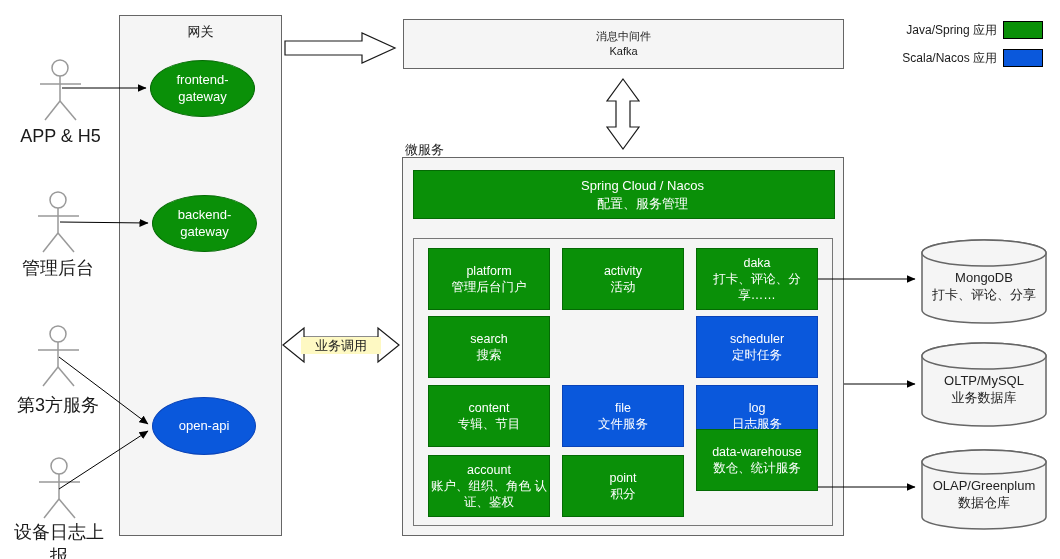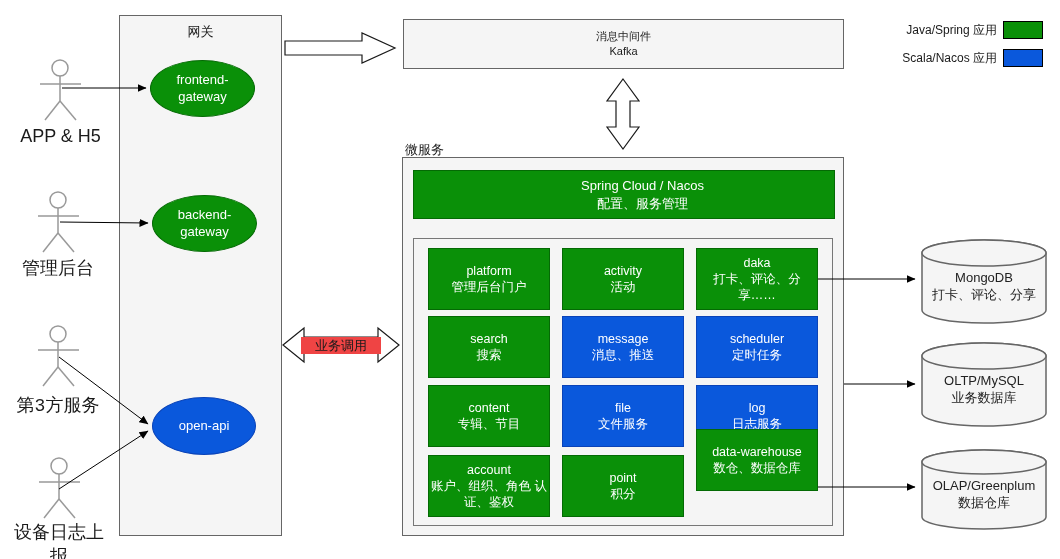--- a/index.html
+++ b/index.html
@@ -21,21 +21,21 @@
        color:#fff;font-size:12.5px;line-height:1.3;text-align:center;padding:2px;}
   .header-bar{display:flex;flex-direction:column;align-items:center;justify-content:center;
               color:#fff;font-size:13px;line-height:1.35;text-align:center;padding-left:37px;}
   .centered2{display:flex;flex-direction:column;align-items:center;justify-content:center;
              font-size:11px;line-height:1.35;text-align:center;}
   .dbtext{display:flex;flex-direction:column;align-items:center;justify-content:center;
           font-size:13px;line-height:1.3;text-align:center;color:#222;padding-top:10px;}
   .actor-label{font-size:18px;text-align:center;}
   .legend-label{font-size:12px;line-height:18px;text-align:right;}
   .legend-swatch{border:1px solid #000;}
-  .bizcall{background:#ef4444;font-size:13px;line-height:17px;text-align:center;}
+  .bizcall{background:#fef9c3;font-size:13px;line-height:17px;text-align:center;}
   svg{display:block;}
   .overlay{position:absolute;left:0;top:0;z-index:10;pointer-events:none;}
 </style>
 </head>
 <body>
 
 <div class="canvas">
 
   <div class="abs graybox" style="left:119px;top:15px;width:163px;height:521px;"></div>
   <div class="abs boxtitle" style="left:119px;top:23px;width:163px;">网关</div>
@@ -66,24 +66,20 @@
     <div>活动</div>
   </div>
   <div class="abs svc green" style="left:696px;top:248px;width:122px;height:62px;">
     <div>daka</div>
     <div>打卡、评论、分享……</div>
   </div>
   <div class="abs svc green" style="left:428px;top:316px;width:122px;height:62px;">
     <div>search</div>
     <div>搜索</div>
   </div>
-  <div class="abs svc blue" style="left:562px;top:316px;width:122px;height:62px;">
-    <div>message</div>
-    <div>消息、推送</div>
-  </div>
   <div class="abs svc blue" style="left:696px;top:316px;width:122px;height:62px;">
     <div>scheduler</div>
     <div>定时任务</div>
   </div>
   <div class="abs svc green" style="left:428px;top:385px;width:122px;height:62px;">
     <div>content</div>
     <div>专辑、节目</div>
   </div>
   <div class="abs svc blue" style="left:562px;top:385px;width:122px;height:62px;">
     <div>file</div>
@@ -96,21 +92,21 @@
   <div class="abs svc green" style="left:428px;top:455px;width:122px;height:62px;">
     <div>account</div>
     <div>账户、组织、角色 认证、鉴权</div>
   </div>
   <div class="abs svc green" style="left:562px;top:455px;width:122px;height:62px;">
     <div>point</div>
     <div>积分</div>
   </div>
   <div class="abs svc green" style="left:696px;top:429px;width:122px;height:62px;">
     <div>data-warehouse</div>
-    <div>数仓、数据仓库</div>
+    <div>数仓、统计服务</div>
   </div>
 
   <div class="abs" style="left:921px;top:239px;width:126px;height:86px;">
     <svg width="126" height="86" viewBox="0 0 126 86">
       <path d="M1,14 A62,13 0 0 1 125,14 V71 A62,13 0 0 1 1,71 Z" fill="#f5f5f5" stroke="#666" stroke-width="1.5"></path>
       <ellipse cx="63" cy="14" rx="62" ry="13" fill="#f5f5f5" stroke="#666" stroke-width="1.5"></ellipse>
     </svg>
     <div class="abs dbtext" style="left:0;top:0;width:126px;height:86px;">
       <div>MongoDB</div>
       <div>打卡、评论、分享</div>
@@ -137,21 +133,21 @@
     </div>
   </div>
 
   <div class="abs legend-label" style="left:860px;top:21px;width:137px;">Java/Spring 应用</div>
   <div class="abs legend-swatch green" style="left:1003px;top:21px;width:40px;height:18px;"></div>
   <div class="abs legend-label" style="left:860px;top:49px;width:137px;">Scala/Nacos 应用</div>
   <div class="abs legend-swatch blue" style="left:1003px;top:49px;width:40px;height:18px;"></div>
 
   <div class="abs actor-label" style="left:10px;top:126px;width:101px;">APP &amp; H5</div>
   <div class="abs actor-label" style="left:8px;top:256px;width:100px;">管理后台</div>
-  <div class="abs actor-label" style="left:8px;top:393px;width:100px;font-family:Liberation Mono, monospace;">第3方服务</div>
+  <div class="abs actor-label" style="left:8px;top:393px;width:100px;">第3方服务</div>
   <div class="abs actor-label" style="left:9px;top:520px;width:100px;">设备日志上报</div>
 
   <svg class="overlay" width="1060" height="559" viewBox="0 0 1060 559">
     <defs>
       <marker id="arr" markerWidth="10" markerHeight="8" refX="8.5" refY="4" orient="auto">
         <path d="M0,0 L9,4 L0,8 Z" fill="#000"></path>
       </marker>
     </defs>
 
     <g stroke="#999" stroke-width="1.5" fill="none">

